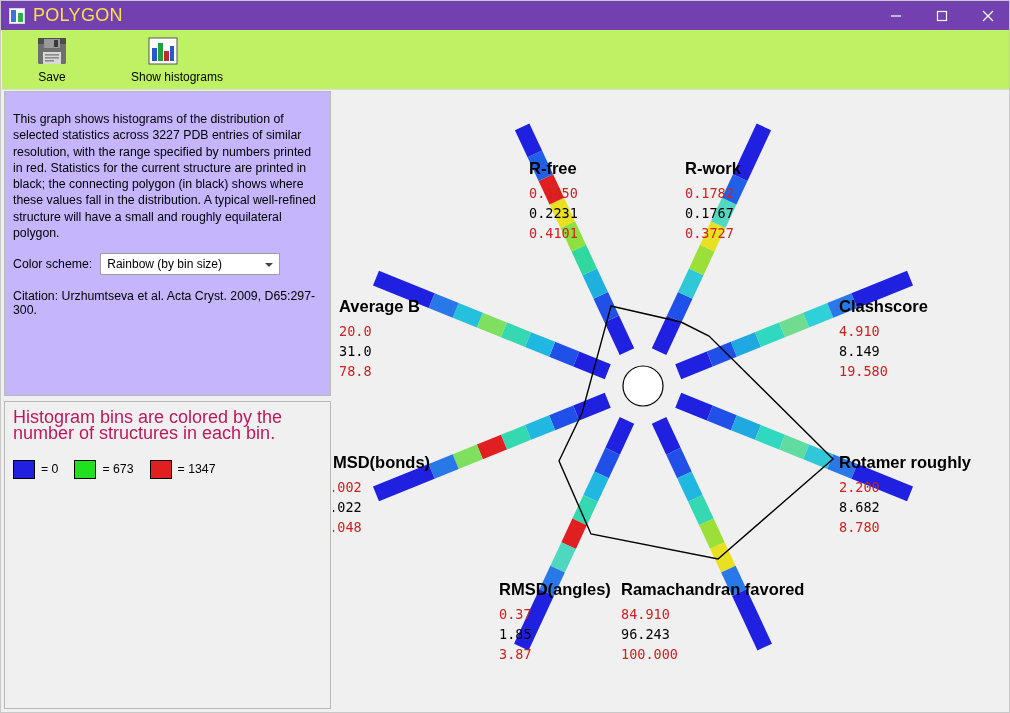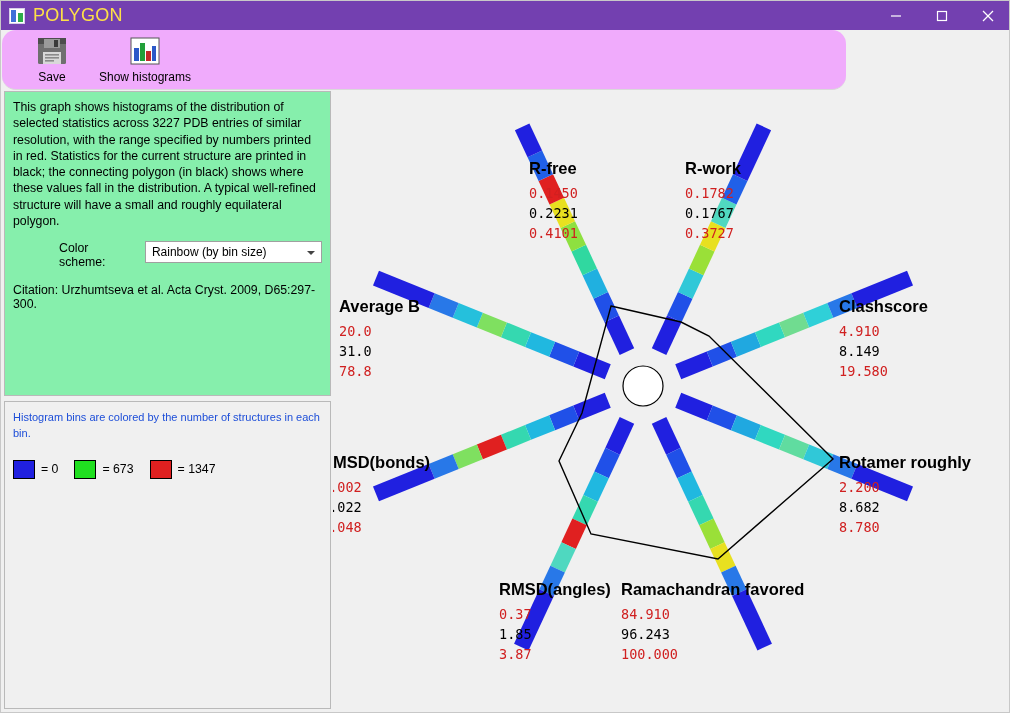--- a/index.html
+++ b/index.html
@@ -73,67 +73,66 @@
     align-items: center;
     justify-content: center;
     color: #ffffff;
   }
   .win-btn svg { display: block; }
 
   
   .toolbar {
     position: absolute;
     left: 1px; top: 29px;
-    width: 844px;
+    width: 1008px;
     height: 59px;
-    background: #f0abfc;
+    background: #bef264;
     border-bottom: 1px solid #d9d9d9;
-    border-radius: 14px;
   }
   .tool {
     position: absolute;
     top: 3px;
     width: 96px;
     text-align: center;
     font-size: 12px;
     color: #000000;
   }
   .tool .glyph {
     height: 36px;
     display: flex;
     align-items: center;
     justify-content: center;
   }
   .tool .label {
     margin-top: 1px;
     font-size: 12px;
   }
   #tool-save { left: 2px; }
-  #tool-hist { left: 83px; width: 120px; }
+  #tool-hist { left: 101px; width: 120px; text-align: right; }
 
   
   .left-top {
     position: absolute;
     left: 3px; top: 90px;
     width: 327px;
     height: 305px;
-    background: #86efac;
+    background: #c4b5fd;
     border: 1px solid #b9b9b9;
     box-sizing: border-box;
-    padding: 7px 8px;
+    padding: 19px 8px;
   }
   .descr {
     font-size: 12.3px;
     color: #000000;
     line-height: 16.3px;
   }
   .scheme-row {
     margin-top: 12px;
     display: flex;
-    margin-left: 46px;
+    align-items: center;
   }
   .scheme-label {
     font-size: 12.3px;
     color: #000;
     margin-right: 8px;
   }
   .combo {
     position: relative;
     width: 180px;
     height: 22px;
@@ -163,22 +162,22 @@
     position: absolute;
     left: 3px; top: 400px;
     width: 327px;
     height: 308px;
     background: #f0f0f0;
     border: 1px solid #b9b9b9;
     box-sizing: border-box;
     padding: 7px 8px;
   }
   .legend-descr {
-    font-size: 11px;
-    color: #1d4ed8;
+    font-size: 18px;
+    color: #be185d;
     line-height: 16.3px;
   }
   .legend-row {
     margin-top: 18px;
     display: flex;
     align-items: center;
   }
   .legend-swatch {
     width: 22px; height: 19px;
     border: 1px solid #000;

